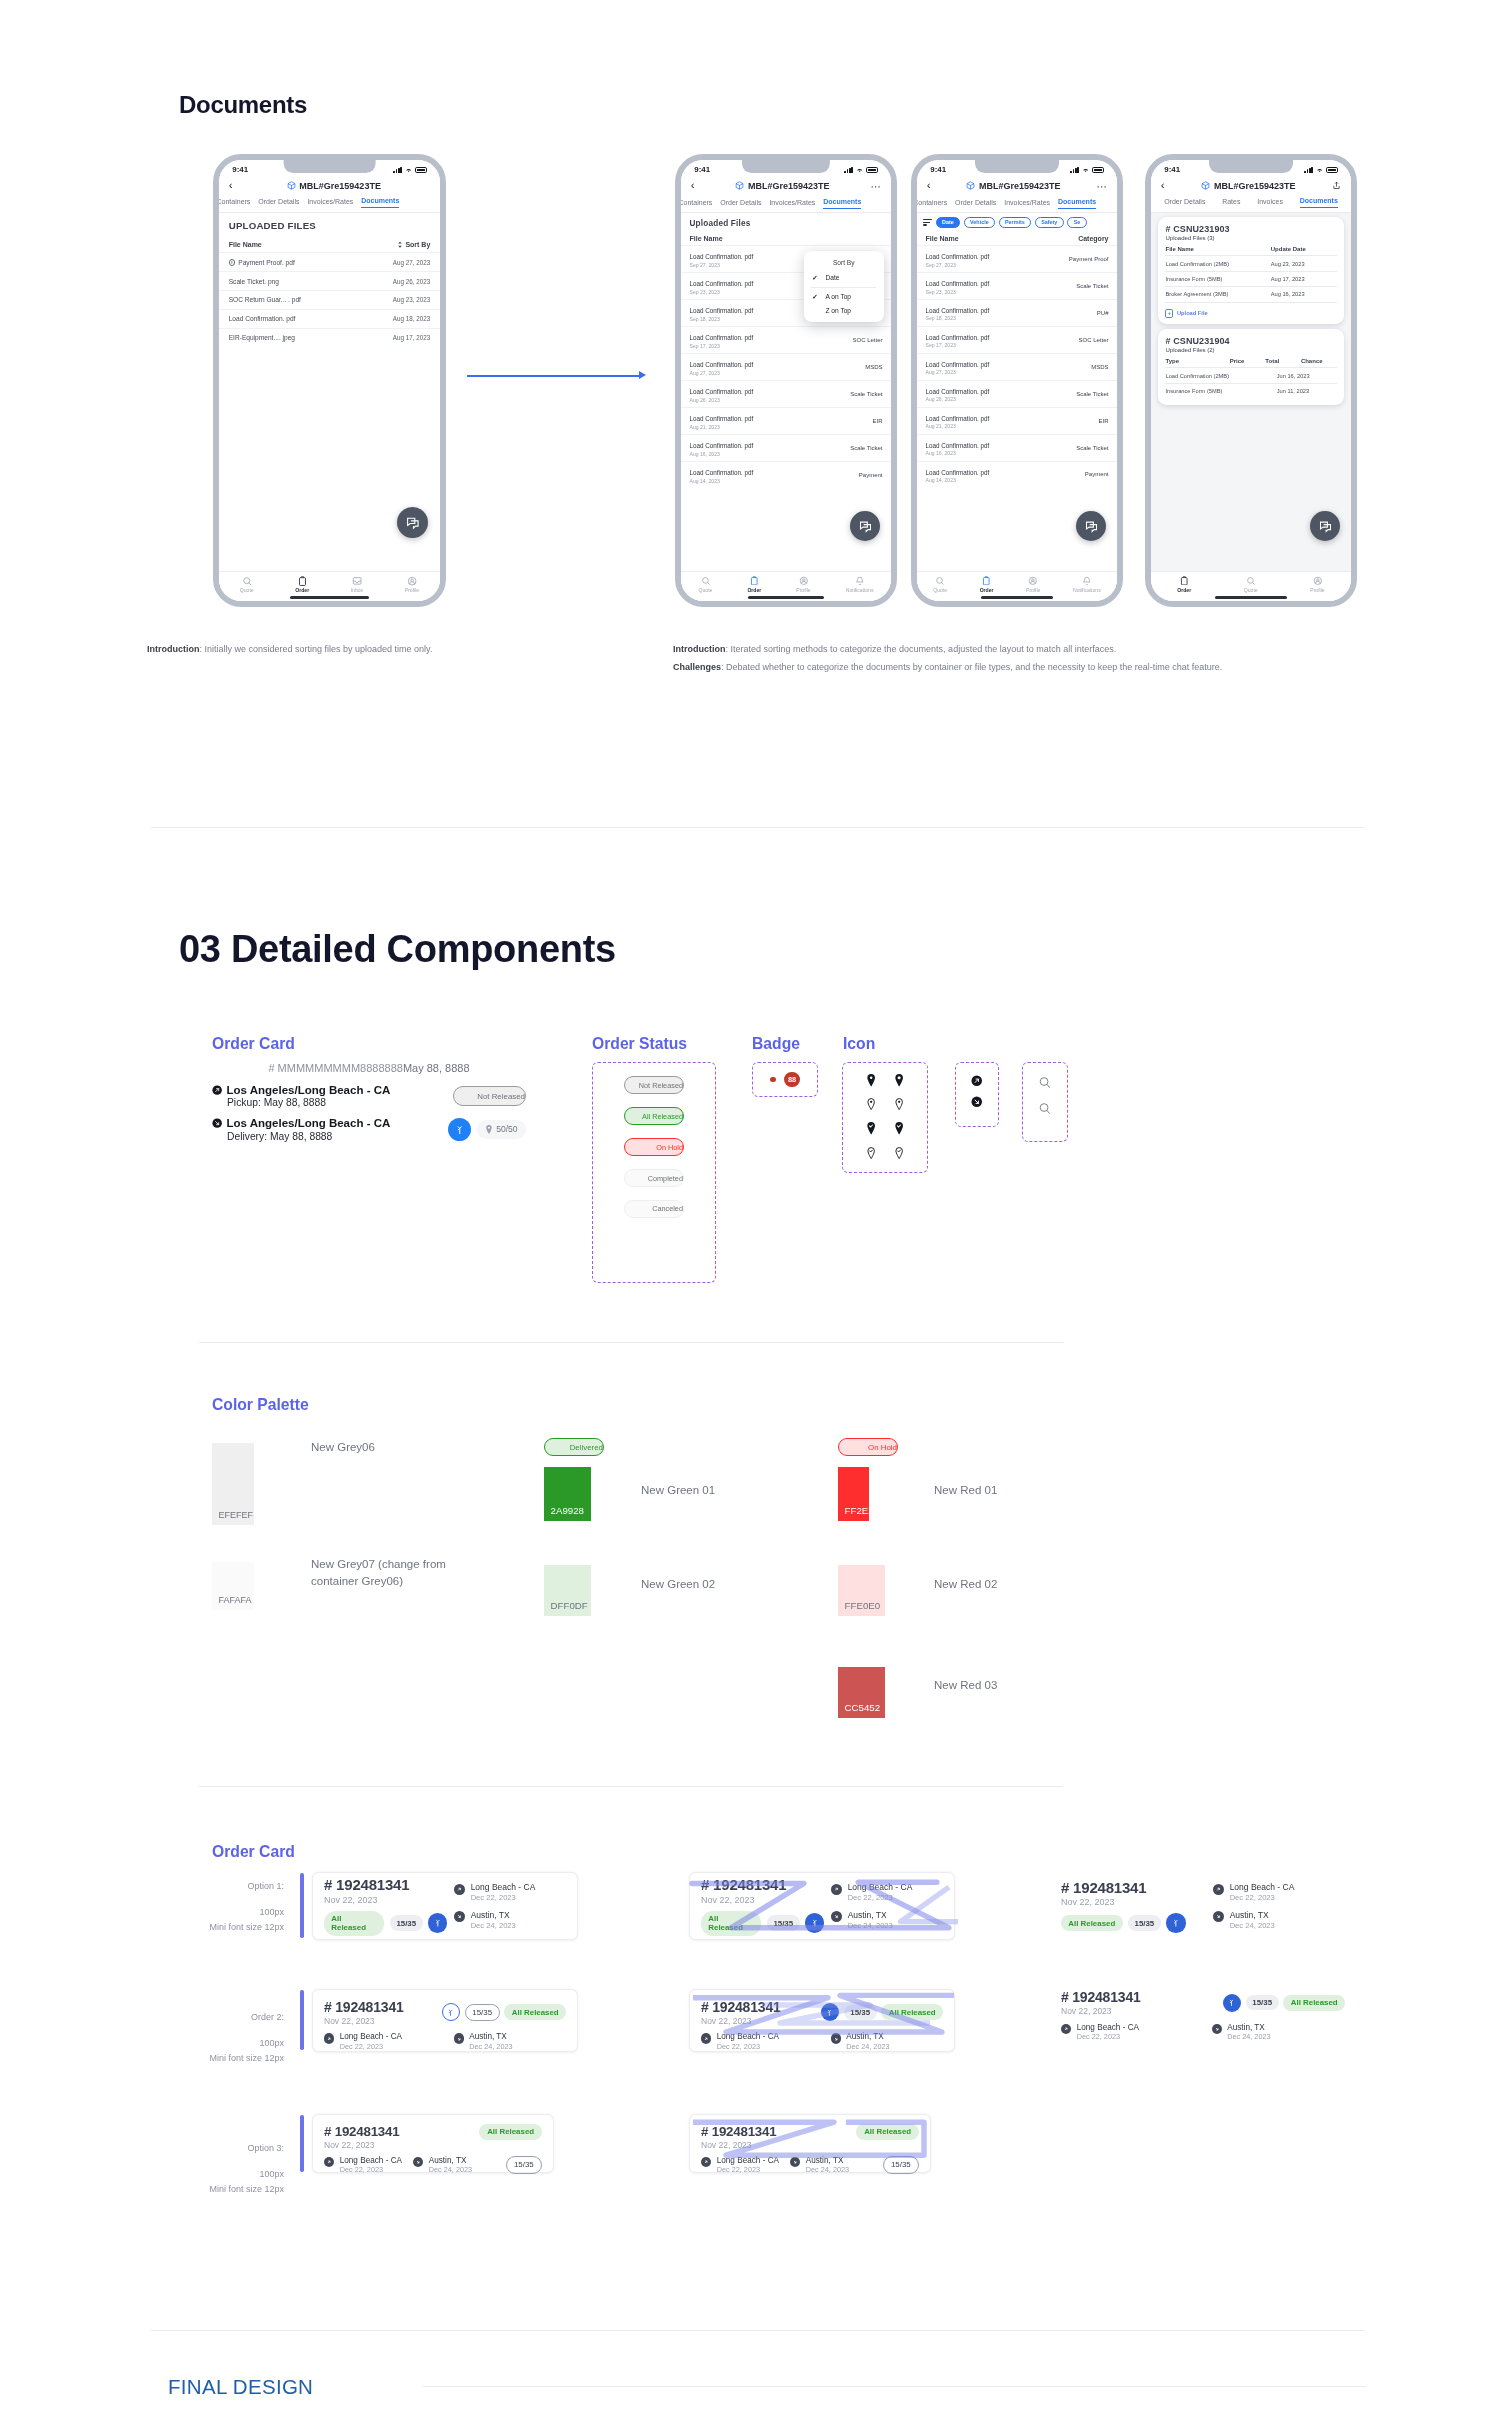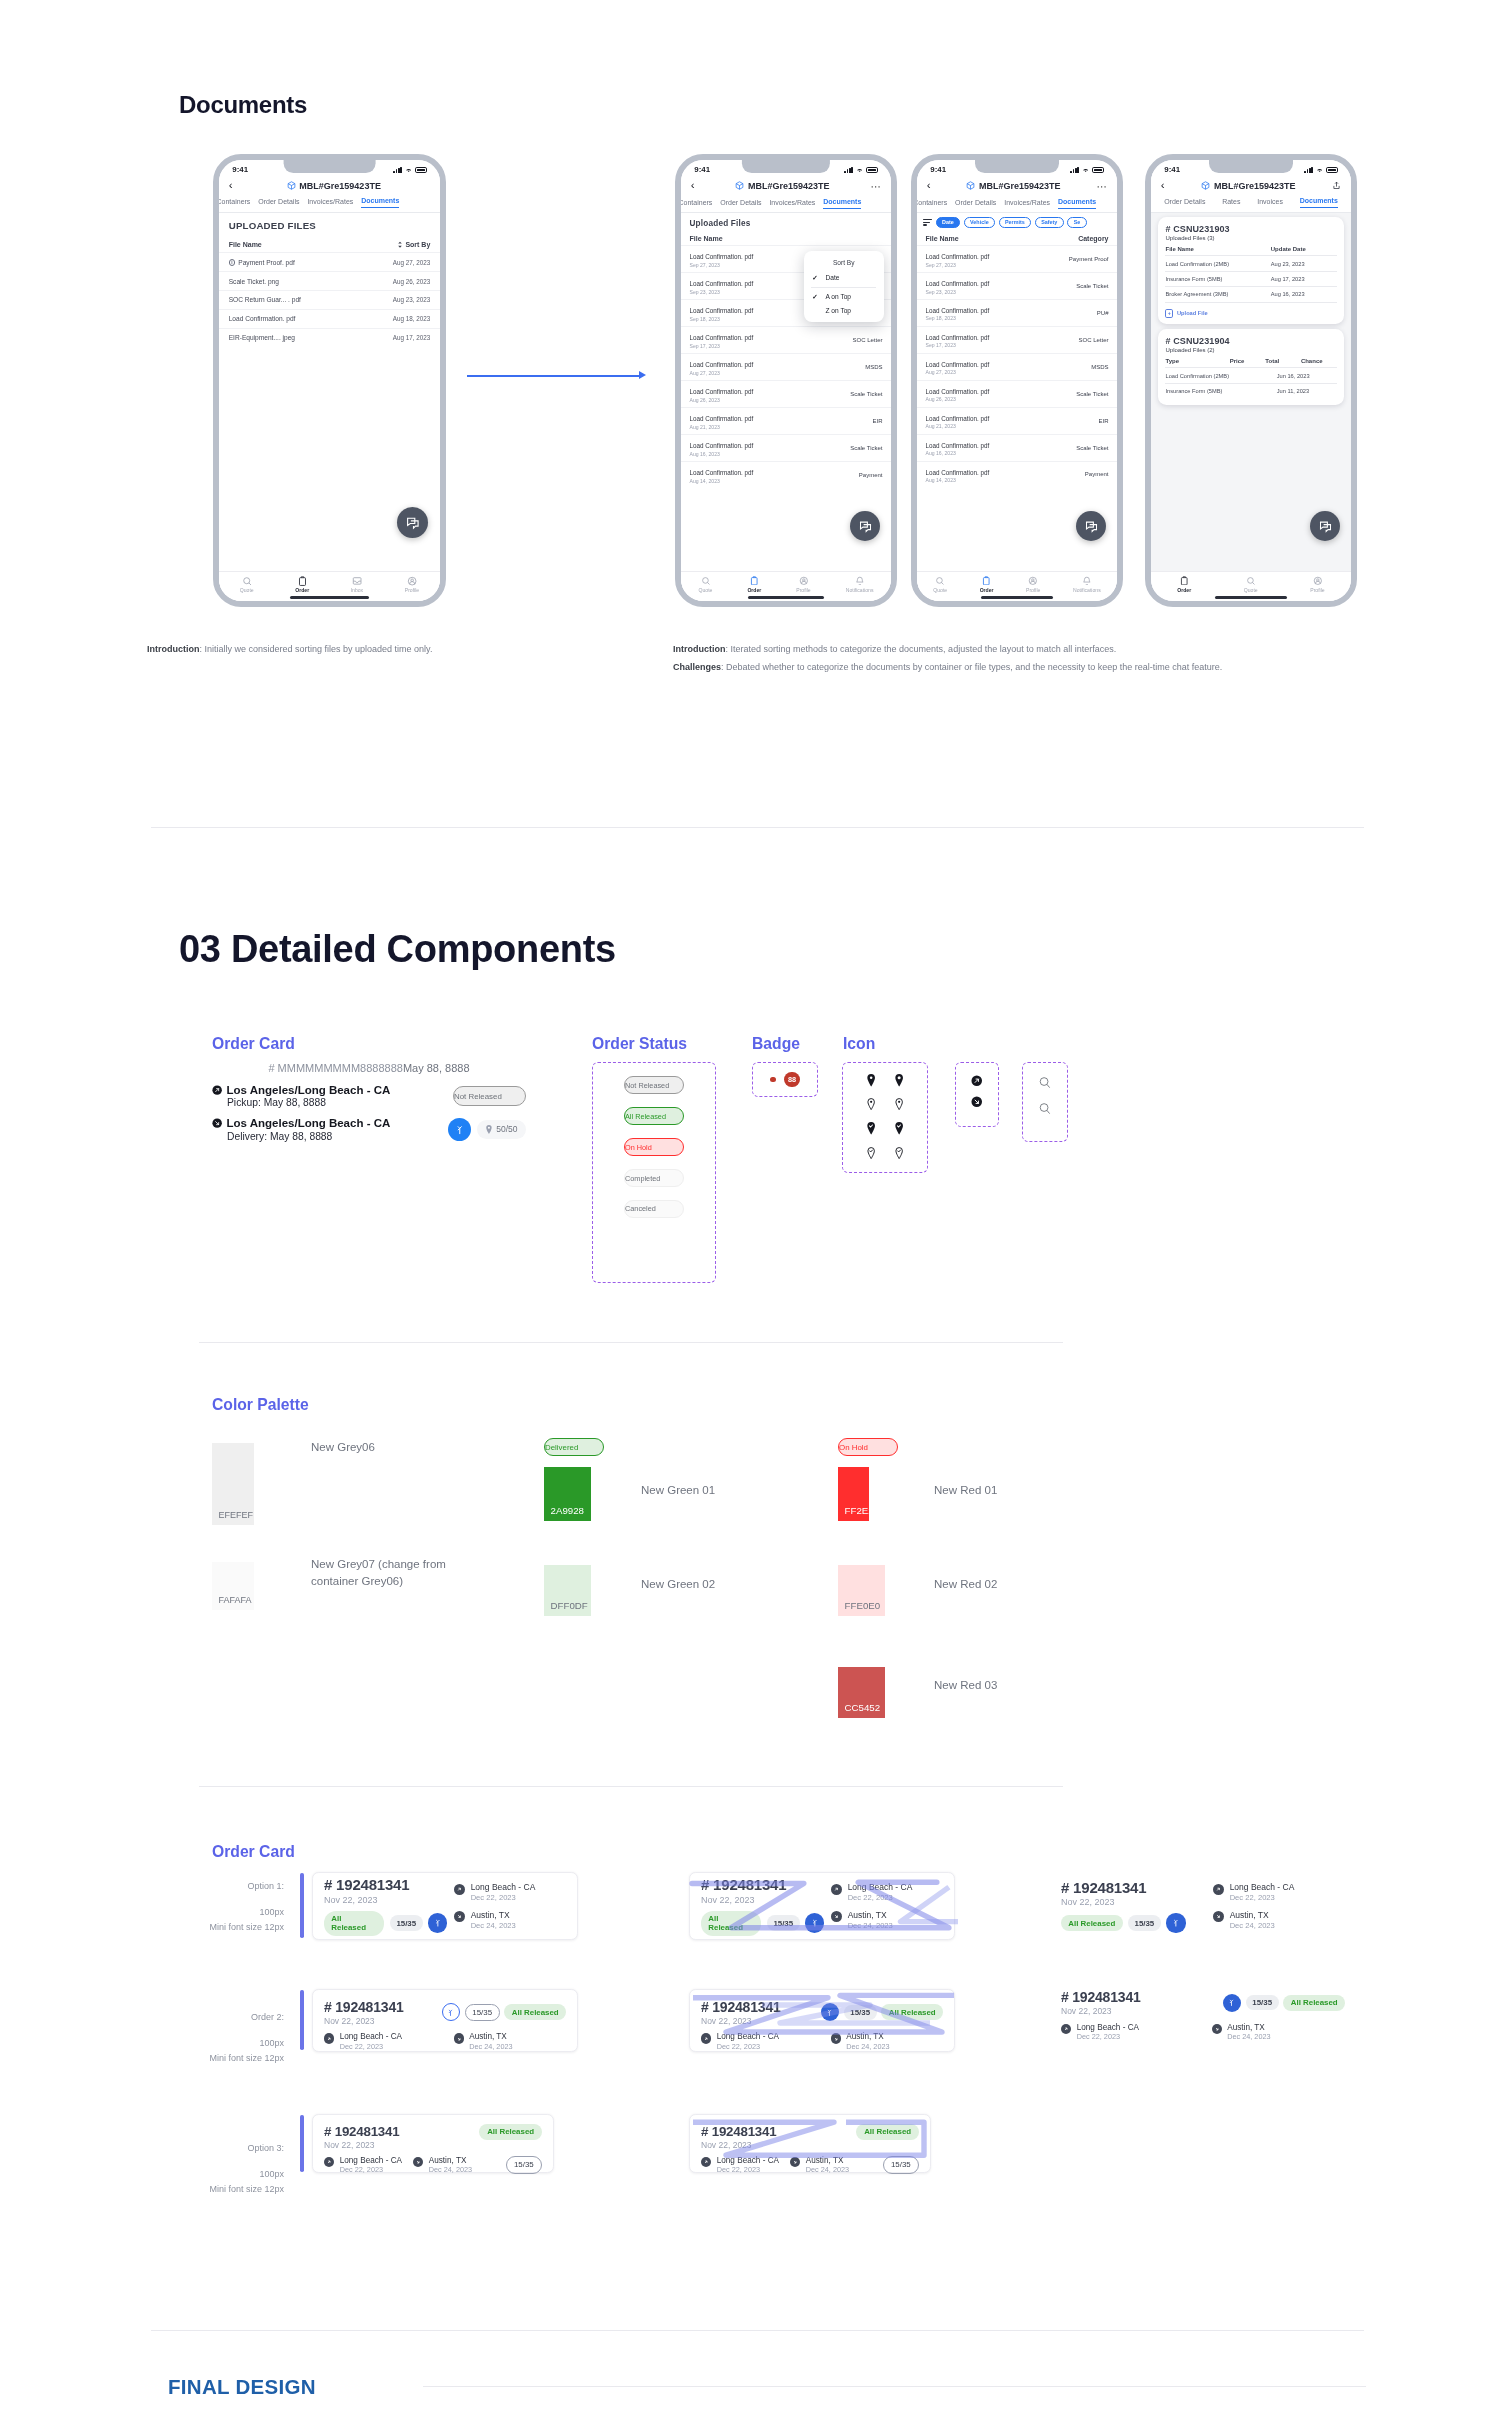--- a/index.html
+++ b/index.html
@@ -115,21 +115,21 @@
   .arrow-line { position:absolute; height:1.5px; background:#3b6df0; }
   .arrow-head { position:absolute; width:0;height:0;
      border-top:4.2px solid transparent; border-bottom:4.2px solid transparent;
      border-left:7.9px solid #3b6df0; }
 
   .cap { font-size:9px; color:#787d8a; line-height:1.95; }
   .cap b { color:#3c4048; font-weight:700; }
 
   
   .dash { border:1.2px dashed #9b5de8; border-radius:6px; }
-  .pill { border-radius:13.3px; font-size:8.5px; text-align:left;
+  .pill { border-radius:13.3px; font-size:8.5px; text-align:right;
      padding:5.4px 0; width:94px; }
   .p-grey { background:#efefef; border:0.8px solid #9a9a9a; color:#6e7279; }
   .p-green{ background:#dff0df; border:0.8px solid #2a9928; color:#2a9928; }
   .p-red  { background:#ffe0e0; border:0.8px solid #ff2e2e; color:#ff2e2e; }
   .p-soft { background:#fafafa; border:0.8px solid #efefef; color:#6e7279; }
 
   .badge-dot { width:6.6px;height:6.6px;border-radius:50%; background:#c0392b; }
   .badge-num { background:#c0392b; color:#fff; border-radius:50%;
      width:19px;height:19px; font-size:8.5px; font-weight:700;
      display:flex;align-items:center;justify-content:center; }
@@ -155,21 +155,21 @@
   .circ-out { width:24px;height:24px;border-radius:50%; border:1.1px solid #3b6df0;
      display:flex;align-items:center;justify-content:center; }
   .locline { display:flex; align-items:flex-start; gap:5.4px; }
   .loc-ico { width:13.3px;height:13.3px;border-radius:50%; background:#434957;
      display:flex;align-items:center;justify-content:center; flex:none; margin-top:1.2px;}
   .loc-name { font-size:10.3px; color:#30343f; }
   .loc-date { font-size:9px; color:#9aa0b0; margin-top:0.6px; }
   .opt-lbl { font-size:9px; color:#8d929e; text-align:right; line-height:1.65; }
 
   .scribble { position:absolute; pointer-events:none; }
-  .final { font-size:20.5px; font-weight:700; color:#1f5fa8; letter-spacing:0.3px; }
+  .final { font-size:20.5px; font-weight:400; color:#1f5fa8; letter-spacing:0.3px; }
 </style>
 </head>
 <body>
 
 <div class="abs sec-title" style="left:179px; top:91px;">Documents</div>
 
 <div class="phone" style="left:213px; top:154px; width:233px; height:453px;">
   <div class="phone-inner">
     <div class="notch"></div>
     <div class="statusbar">

